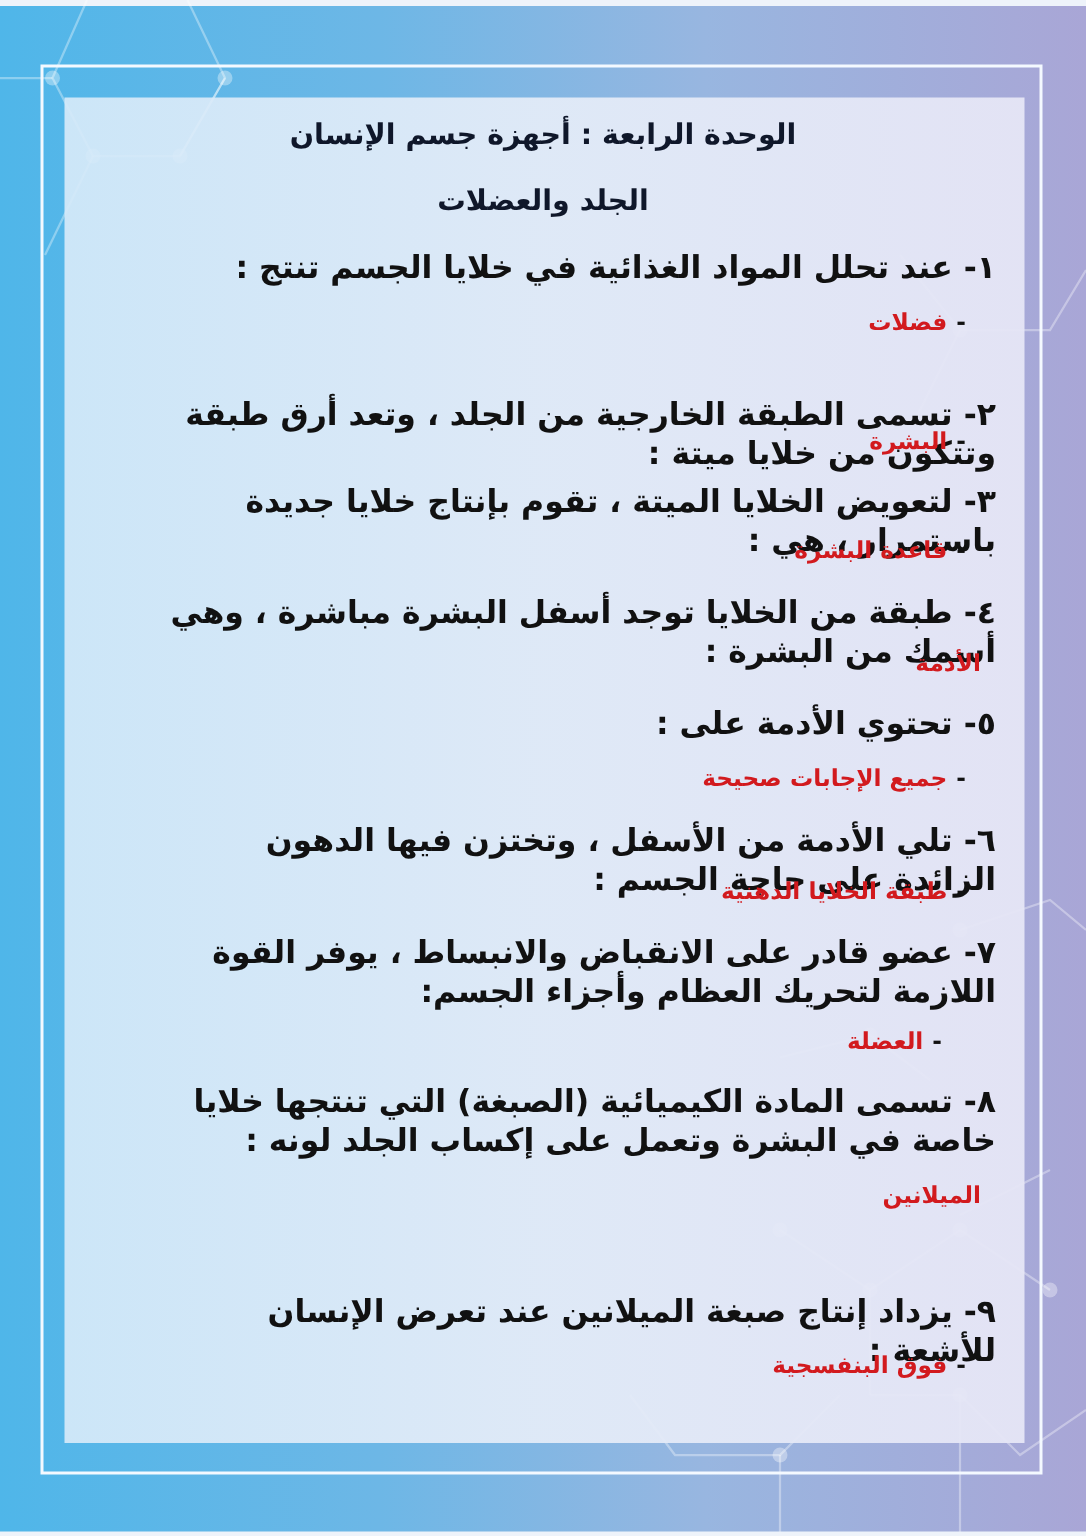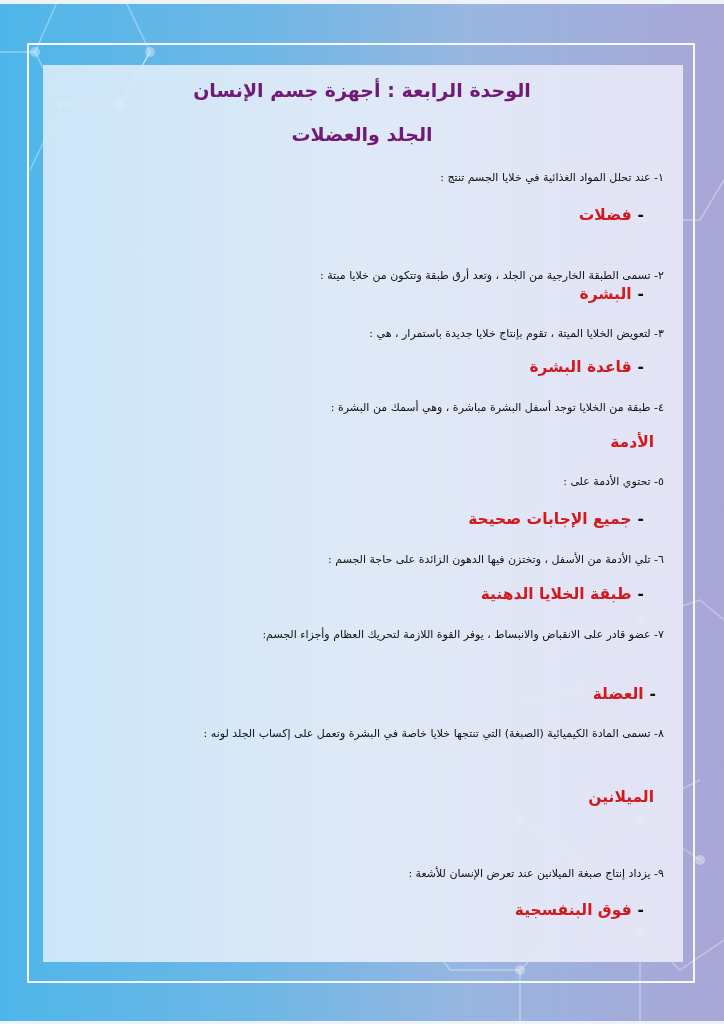--- a/index.html
+++ b/index.html
@@ -44,34 +44,34 @@
       background: linear-gradient(90deg, rgba(214,234,249,0.92) 0%, rgba(228,236,248,0.94) 50%, rgba(230,230,246,0.95) 100%);
     }
     .content {
       position: absolute;
       left: 60px; top: 65px;
       width: 604px;
       direction: rtl;
       text-align: right;
     }
     .title {
-      color: #701a75;
+      color: #0f172a;
       font-weight: bold;
       font-size: 19px;
       text-align: center;
       position: absolute;
       width: 604px;
     }
     .q {
       position: absolute;
       right: 0;
       width: 560px;
       color: #111;
-      font-weight: normal;
-      font-size: 11px;
+      font-weight: bold;
+      font-size: 21px;
       line-height: 26px;
     }
     .a {
       position: absolute;
       right: 0;
       color: #d21a1e;
       font-weight: bold;
       font-size: 15.5px;
     }
     .a .dash {
@@ -150,21 +150,21 @@
   <div class="a" style="top:445px; right:20px;">
     <span class="dash">-</span><span>جميع الإجابات صحيحة</span>
   </div>
 
   <div class="q" style="top:482px;">٦- تلي الأدمة من الأسفل ، وتختزن فيها الدهون الزائدة على حاجة الجسم :</div>
   <div class="a" style="top:520px; right:20px;">
     <span class="dash">-</span><span>طبقة الخلايا الدهنية</span>
   </div>
 
   <div class="q" style="top:557px;">٧- عضو قادر على الانقباض والانبساط ، يوفر القوة اللازمة لتحريك العظام وأجزاء الجسم:</div>
-  <div class="a" style="top:620px; right:8px;">
+  <div class="a" style="top:620px; right:36px;">
     <span class="dash">-</span><span>العضلة</span>
   </div>
 
   <div class="q" style="top:656px;">٨- تسمى المادة الكيميائية (الصبغة) التي تنتجها خلايا خاصة في البشرة وتعمل على إكساب الجلد لونه :</div>
   <div class="a" style="top:723px; right:10px;">
     <span>الميلانين</span>
   </div>
 
   <div class="q" style="top:796px;">٩- يزداد إنتاج صبغة الميلانين عند تعرض الإنسان للأشعة :</div>
   <div class="a" style="top:836px; right:20px;">

